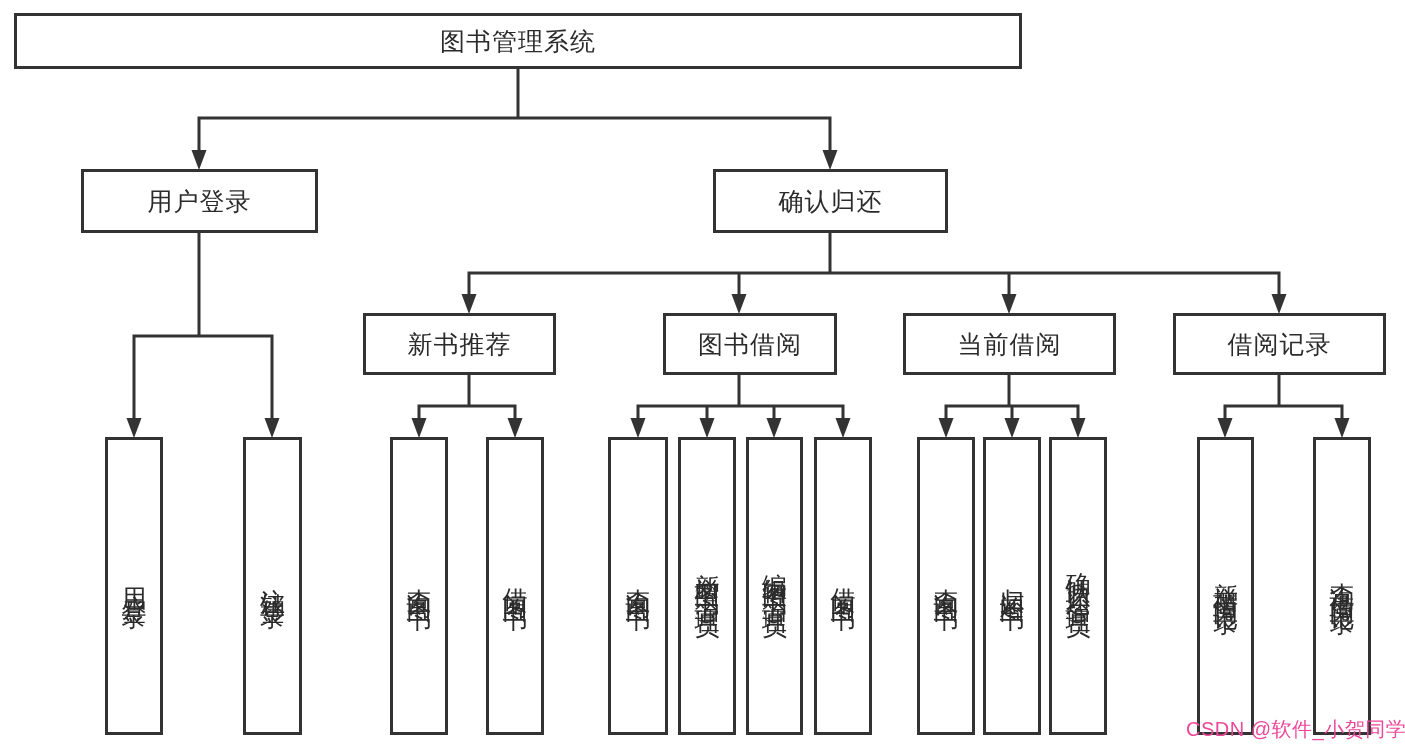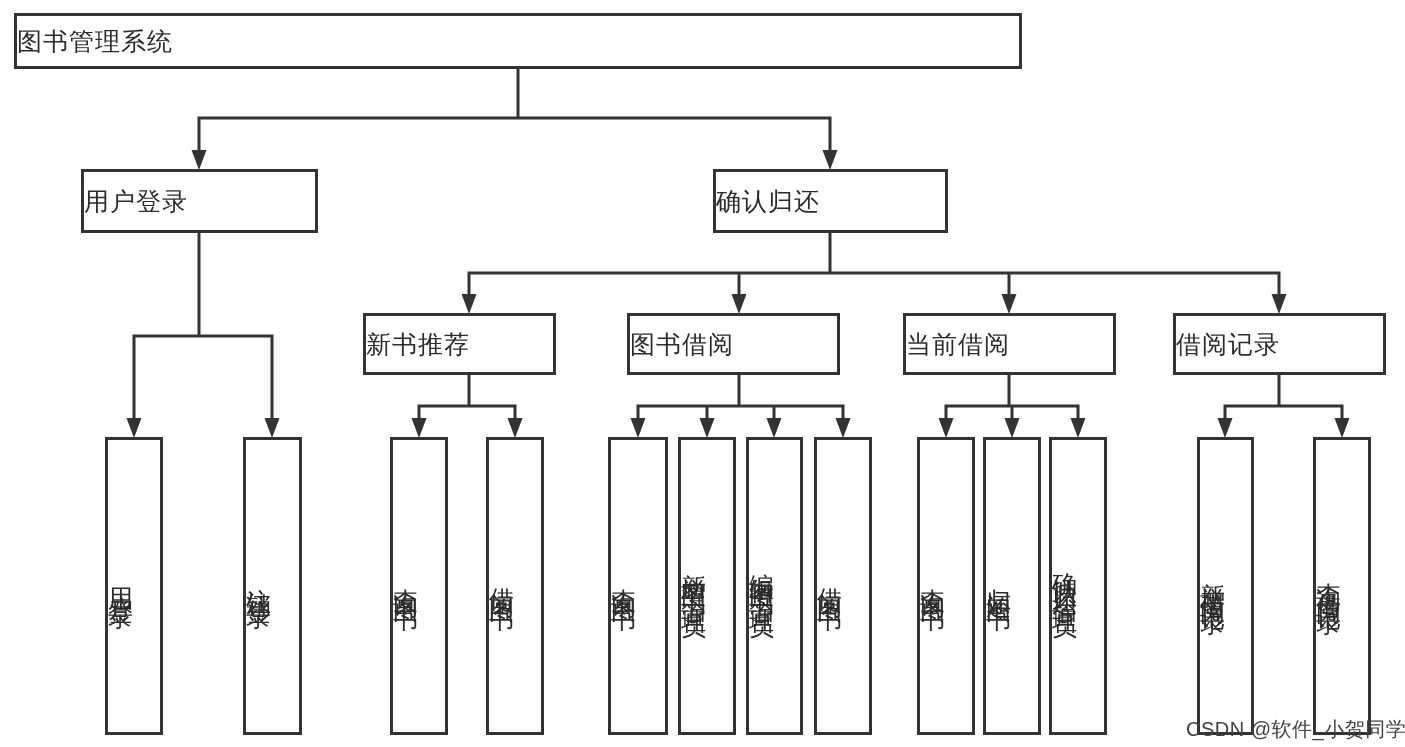--- a/index.html
+++ b/index.html
@@ -5,31 +5,31 @@
   html,body{margin:0;padding:0;background:#ffffff;}
   body{
     width:1405px;height:747px;position:relative;overflow:hidden;
     font-family:"Liberation Sans","DejaVu Sans",sans-serif;
     color:#2b2b2b;
   }
   .canvas{position:absolute;left:0;top:0;width:1405px;height:747px;background:#ffffff;}
   svg.wires{position:absolute;left:0;top:0;z-index:1;}
   .node{
     position:absolute;box-sizing:border-box;background:#ffffff;
-    border:3px solid #333333;display:flex;align-items:center;justify-content:flex-start;
+    border:3px solid #333333;display:flex;align-items:center;justify-content:center;
     z-index:2;font-size:25px;color:#2b2b2b;
   }
   .node span{white-space:nowrap;letter-spacing:1px;}
   .node.v span{
     writing-mode:vertical-rl;text-orientation:mixed;
     font-size:25px;letter-spacing:6px;line-height:1;padding-bottom:12px;
   }
   .watermark{
     position:absolute;left:1186px;top:716px;z-index:5;
-    color:#404040;font-size:20px;letter-spacing:0.5px;white-space:nowrap;
+    color:#ec4899;font-size:20px;letter-spacing:0.5px;white-space:nowrap;
   }
 </style>
 </head>
 <body>
 
 <div class="canvas">
 
   <svg class="wires" width="1405" height="747" viewBox="0 0 1405 747">
     <g stroke="#333333" stroke-width="3" fill="none">
 
@@ -89,21 +89,21 @@
   <div class="node" style="left:81px;top:169px;width:237px;height:64px">
     <span>用户登录</span>
   </div>
   <div class="node" style="left:713px;top:169px;width:235px;height:64px">
     <span>确认归还</span>
   </div>
 
   <div class="node" style="left:363px;top:313px;width:193px;height:62px">
     <span>新书推荐</span>
   </div>
-  <div class="node" style="left:627px;top:313px;width:213px;height:62px">
+  <div class="node" style="left:663px;top:313px;width:174px;height:62px">
     <span>图书借阅</span>
   </div>
   <div class="node" style="left:903px;top:313px;width:213px;height:62px">
     <span>当前借阅</span>
   </div>
   <div class="node" style="left:1173px;top:313px;width:213px;height:62px">
     <span>借阅记录</span>
   </div>
 
   <div class="node v" style="left:105px;top:437px;width:58px;height:298px">

